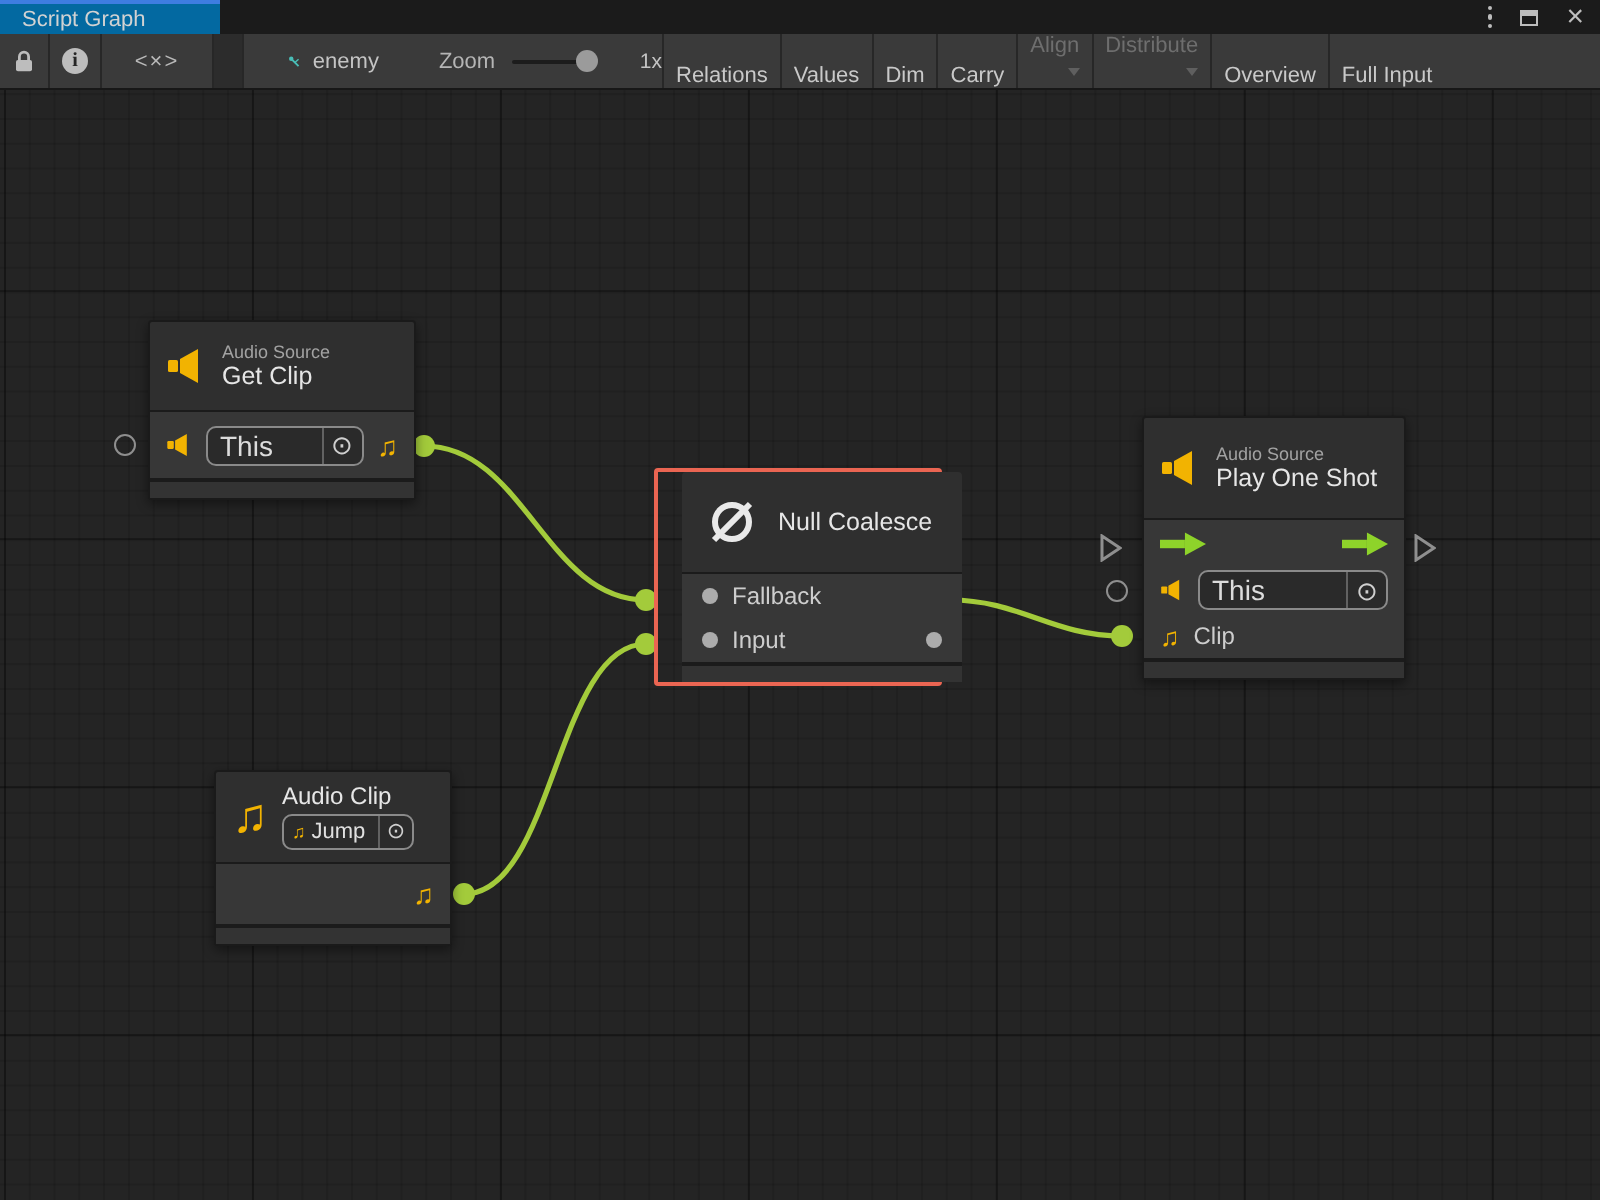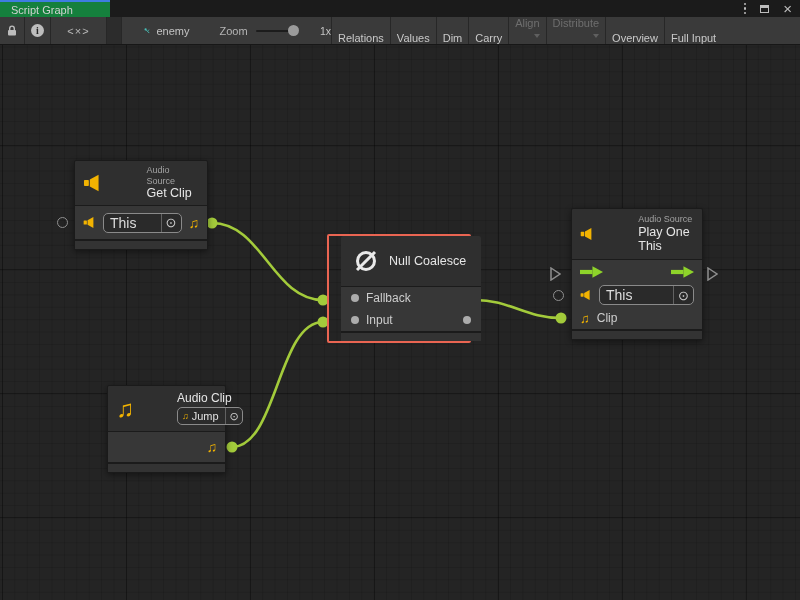--- a/index.html
+++ b/index.html
@@ -1,21 +1,21 @@
 <!DOCTYPE html>
 <html><head>
 <meta charset="utf-8">
 <style>
   html,body{margin:0;padding:0;background:#111;}
   .window{position:relative;width:800px;height:600px;background:#242424;overflow:hidden;
           font-family:"Liberation Sans",sans-serif;-webkit-font-smoothing:antialiased;}
 
   
   .tabbar{position:absolute;left:0;top:0;width:800px;height:17px;background:#1b1b1b;display:flex;}
-  .tab{width:110px;height:17px;background:#15803d;border-top:2px solid #3e7de1;box-sizing:border-box;
+  .tab{width:110px;height:17px;background:#0369a1;border-top:2px solid #3e7de1;box-sizing:border-box;
        display:flex;align-items:center;padding-left:11px;font-size:11px;color:#d2d2d2;}
   .win-controls{margin-left:auto;display:flex;align-items:center;gap:14px;padding-right:8px;}
   .menu-dots{display:flex;flex-direction:column;gap:2px;cursor:pointer;}
   .menu-dots i{width:2.5px;height:2.5px;border-radius:50%;background:#bdbdbd;}
   .max-box{width:9px;height:8px;border:1.5px solid #bdbdbd;border-top-width:3px;box-sizing:border-box;}
   .close-x{color:#bdbdbd;font-size:15px;line-height:10px;}
 
   
   .toolbar{position:absolute;left:0;top:17px;width:800px;height:28px;background:#3a3a3a;
            border-bottom:1px solid #171717;box-sizing:border-box;display:flex;align-items:stretch;
@@ -49,21 +49,21 @@
       linear-gradient(to right, rgba(0,0,0,.12) 1px, transparent 1px),
       linear-gradient(to bottom, rgba(0,0,0,.12) 1px, transparent 1px);
     background-size:124px 124px,124px 124px,12.4px 12.4px,12.4px 12.4px;
     background-position:2px 0,0 100px,2px 0,0 1.6px;}
   .wires{position:absolute;left:0;top:0;}
 
   
   .node{position:absolute;background:#2f2f2f;border:1px solid #1a1a1a;border-radius:2px;
         box-shadow:0 2px 6px rgba(0,0,0,.45);}
   .node-header{display:flex;align-items:center;gap:8px;padding:0 8px;}
-  .hdr-texts{display:flex;flex-direction:column;line-height:1.15;margin-left:36px;}
+  .hdr-texts{display:flex;flex-direction:column;line-height:1.15;}
   .type-label{font-size:9px;color:#a2a2a2;}
   .node-title{font-size:12.5px;color:#e6e6e6;}
   .node-body{background:#373737;border-top:1px solid #1b1b1b;}
   .node-footer{height:8px;background:#333333;border-top:2px solid #1b1b1b;}
   .prow{display:flex;align-items:center;gap:7px;padding:0 8px;}
   .plabel{font-size:12px;color:#cdcdcd;}
   .note{color:#f2b301;}
   .field{height:20px;background:#2a2a2a;border:1px solid #8a8a8a;border-radius:5px;
          display:flex;align-items:center;box-sizing:border-box;flex:1;min-width:0;}
   .field .ftext{font-size:14px;color:#dcdcdc;padding-left:6px;flex:1;}
@@ -245,21 +245,21 @@
     </div>
 
     <div class="node" style="left:571px;top:163px;width:130px;">
       <div class="node-header" style="height:50px;">
         <svg width="20" height="20" viewBox="0 0 20 20">
           <rect x="1" y="7" width="5" height="6" rx="0.8" fill="#f2b301"></rect>
           <path d="M7 6.5 L16 1.5 V18.5 L7 13.5 Z" fill="#f2b301"></path>
         </svg>
         <div class="hdr-texts">
           <span class="type-label">Audio Source</span>
-          <span class="node-title">Play One This</span>
+          <span class="node-title">Play One Shot</span>
         </div>
       </div>
       <div class="node-body">
         <div class="prow" style="height:23px;">
           <svg width="23" height="12" viewBox="0 0 24 12">
             <rect x="0" y="3.8" width="13" height="4.4" fill="#8ed32a"></rect>
             <polygon points="13,0 24,6 13,12" fill="#8ed32a"></polygon>
           </svg>
           <svg style="margin-left:auto;" width="23" height="12" viewBox="0 0 24 12">
             <rect x="0" y="3.8" width="13" height="4.4" fill="#8ed32a"></rect>

